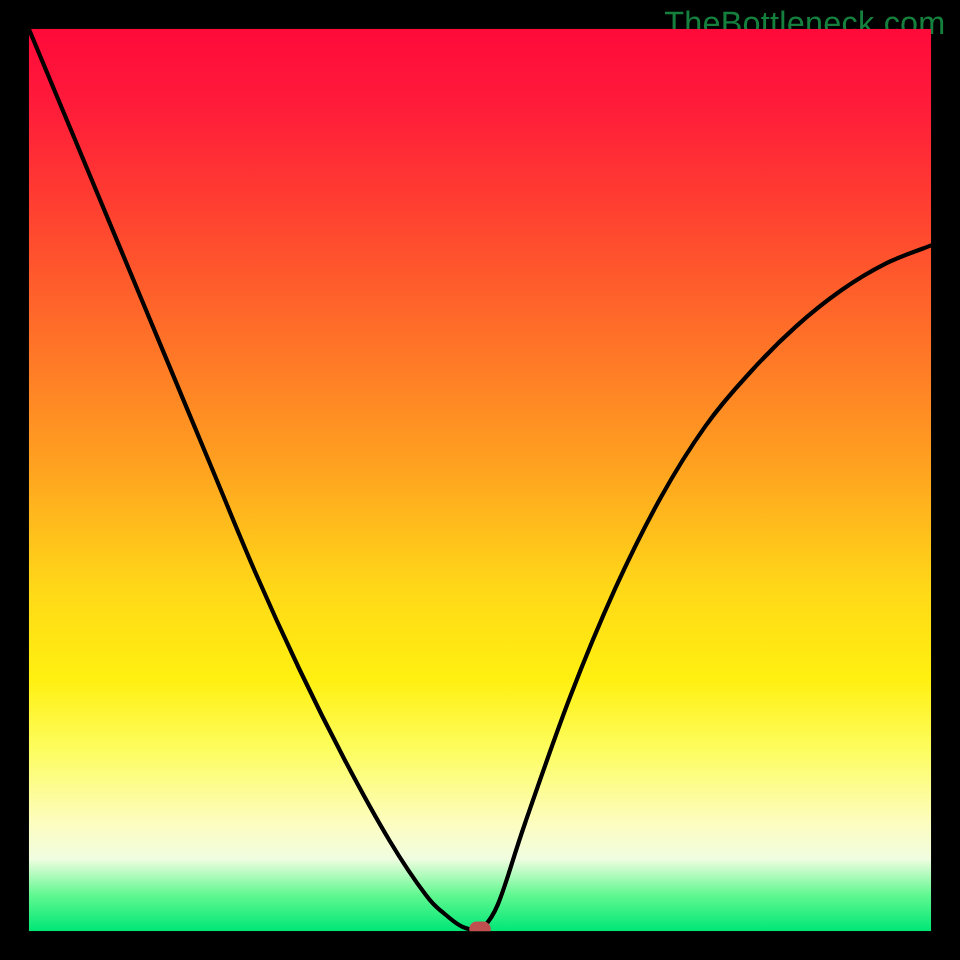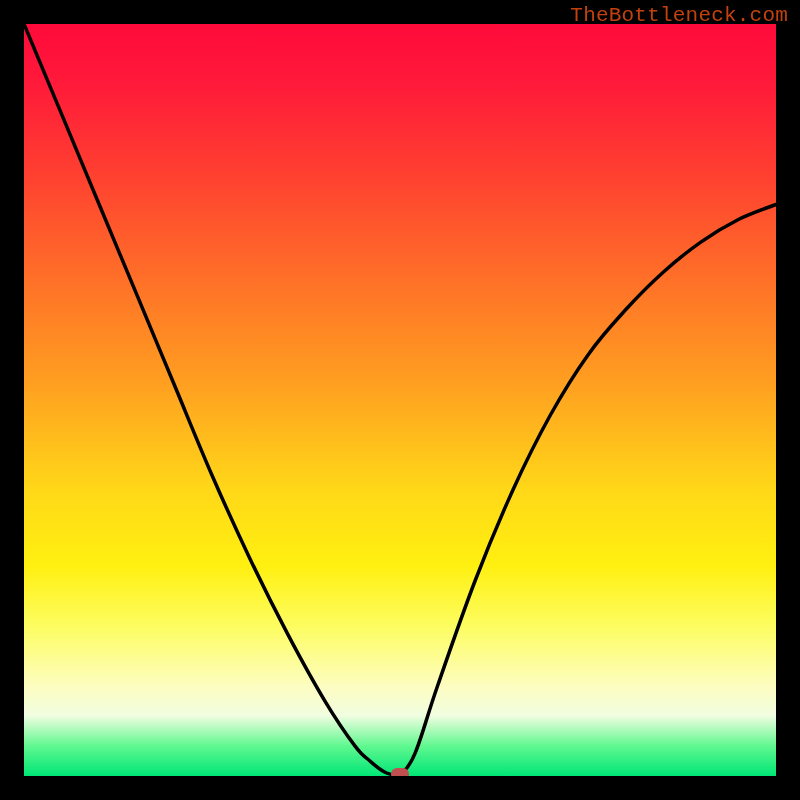--- a/index.html
+++ b/index.html
@@ -45,25 +45,24 @@
     width: 18px;
     height: 12px;
     border-radius: 6px;
     background: #c05050;
     transform: translate(-50%, -50%);
   }
   .watermark {
     position: absolute;
     top: 4px;
     right: 12px;
-    color: #c2410c;
-    font-size: 21px;
+    color: #15803d;
+    font-size: 27px;
     font-weight: 500;
     letter-spacing: 0.2px;
-    font-family: Liberation Mono, monospace;
   }
 </style>
 </head>
 <body>
 
 <div class="watermark">TheBottleneck.com</div>
 
 <div class="frame">
   <div class="gradient"></div>
   <svg class="curve" viewBox="0 0 752 752" preserveAspectRatio="none">

